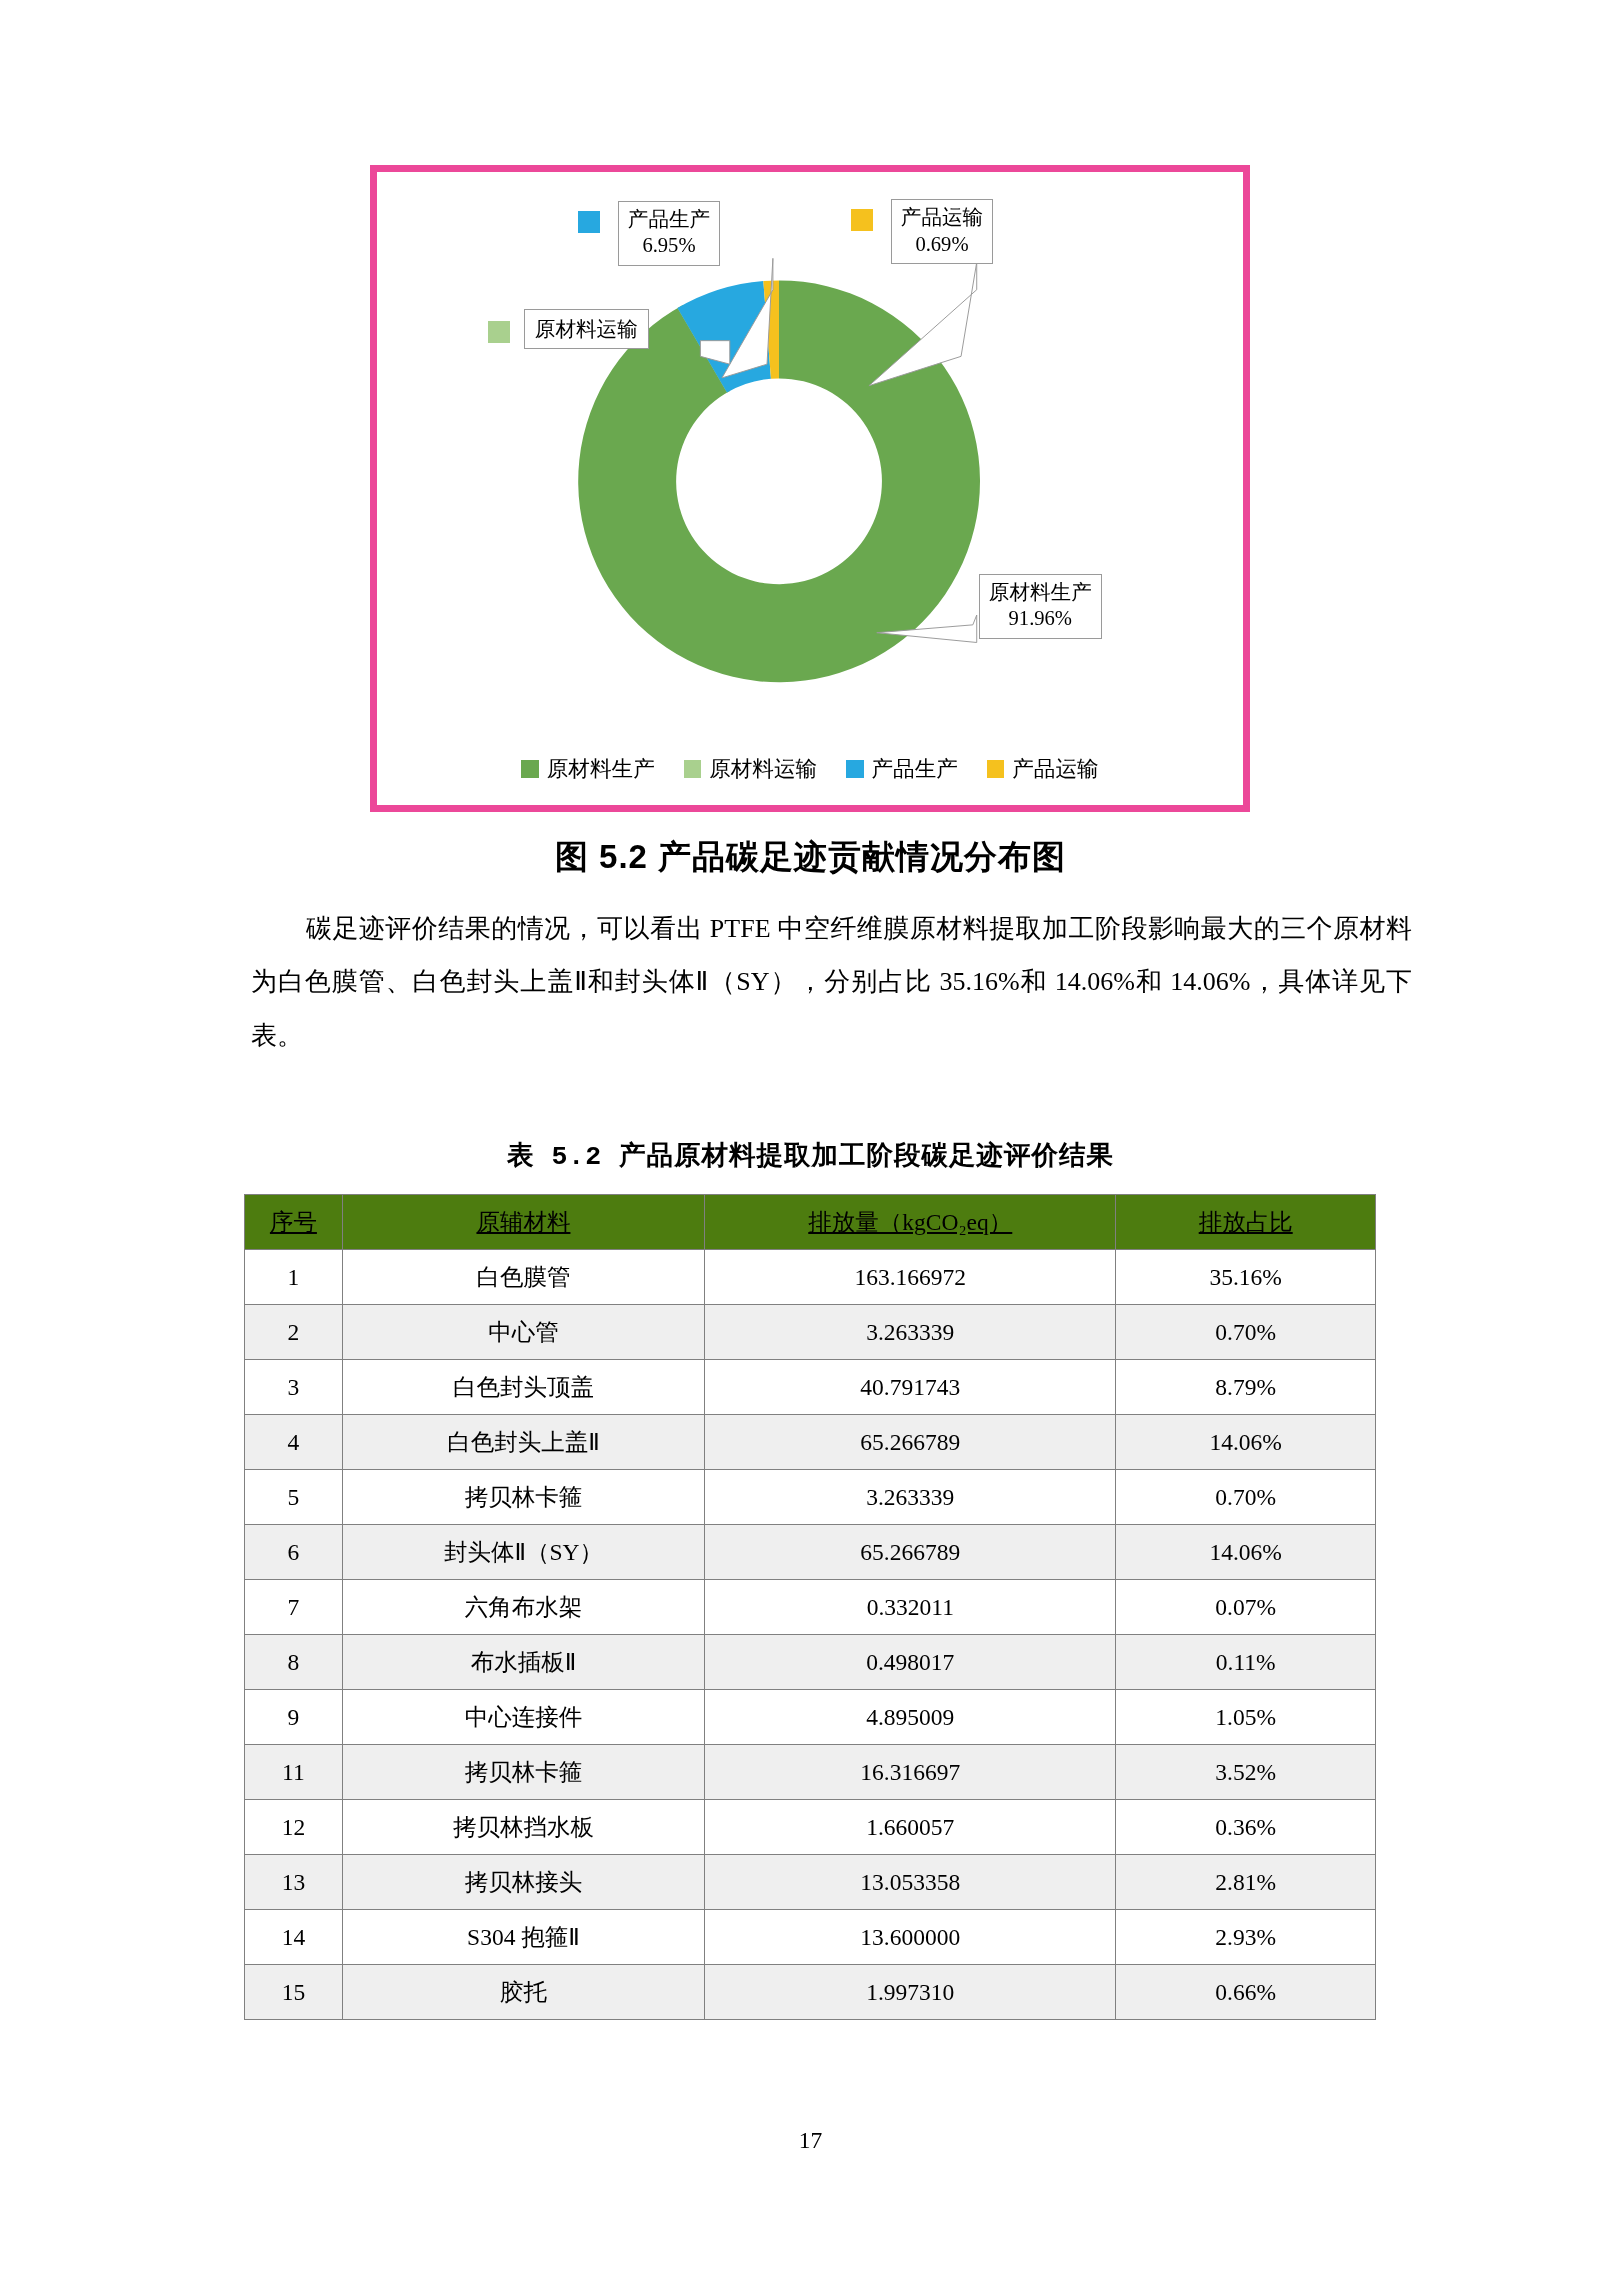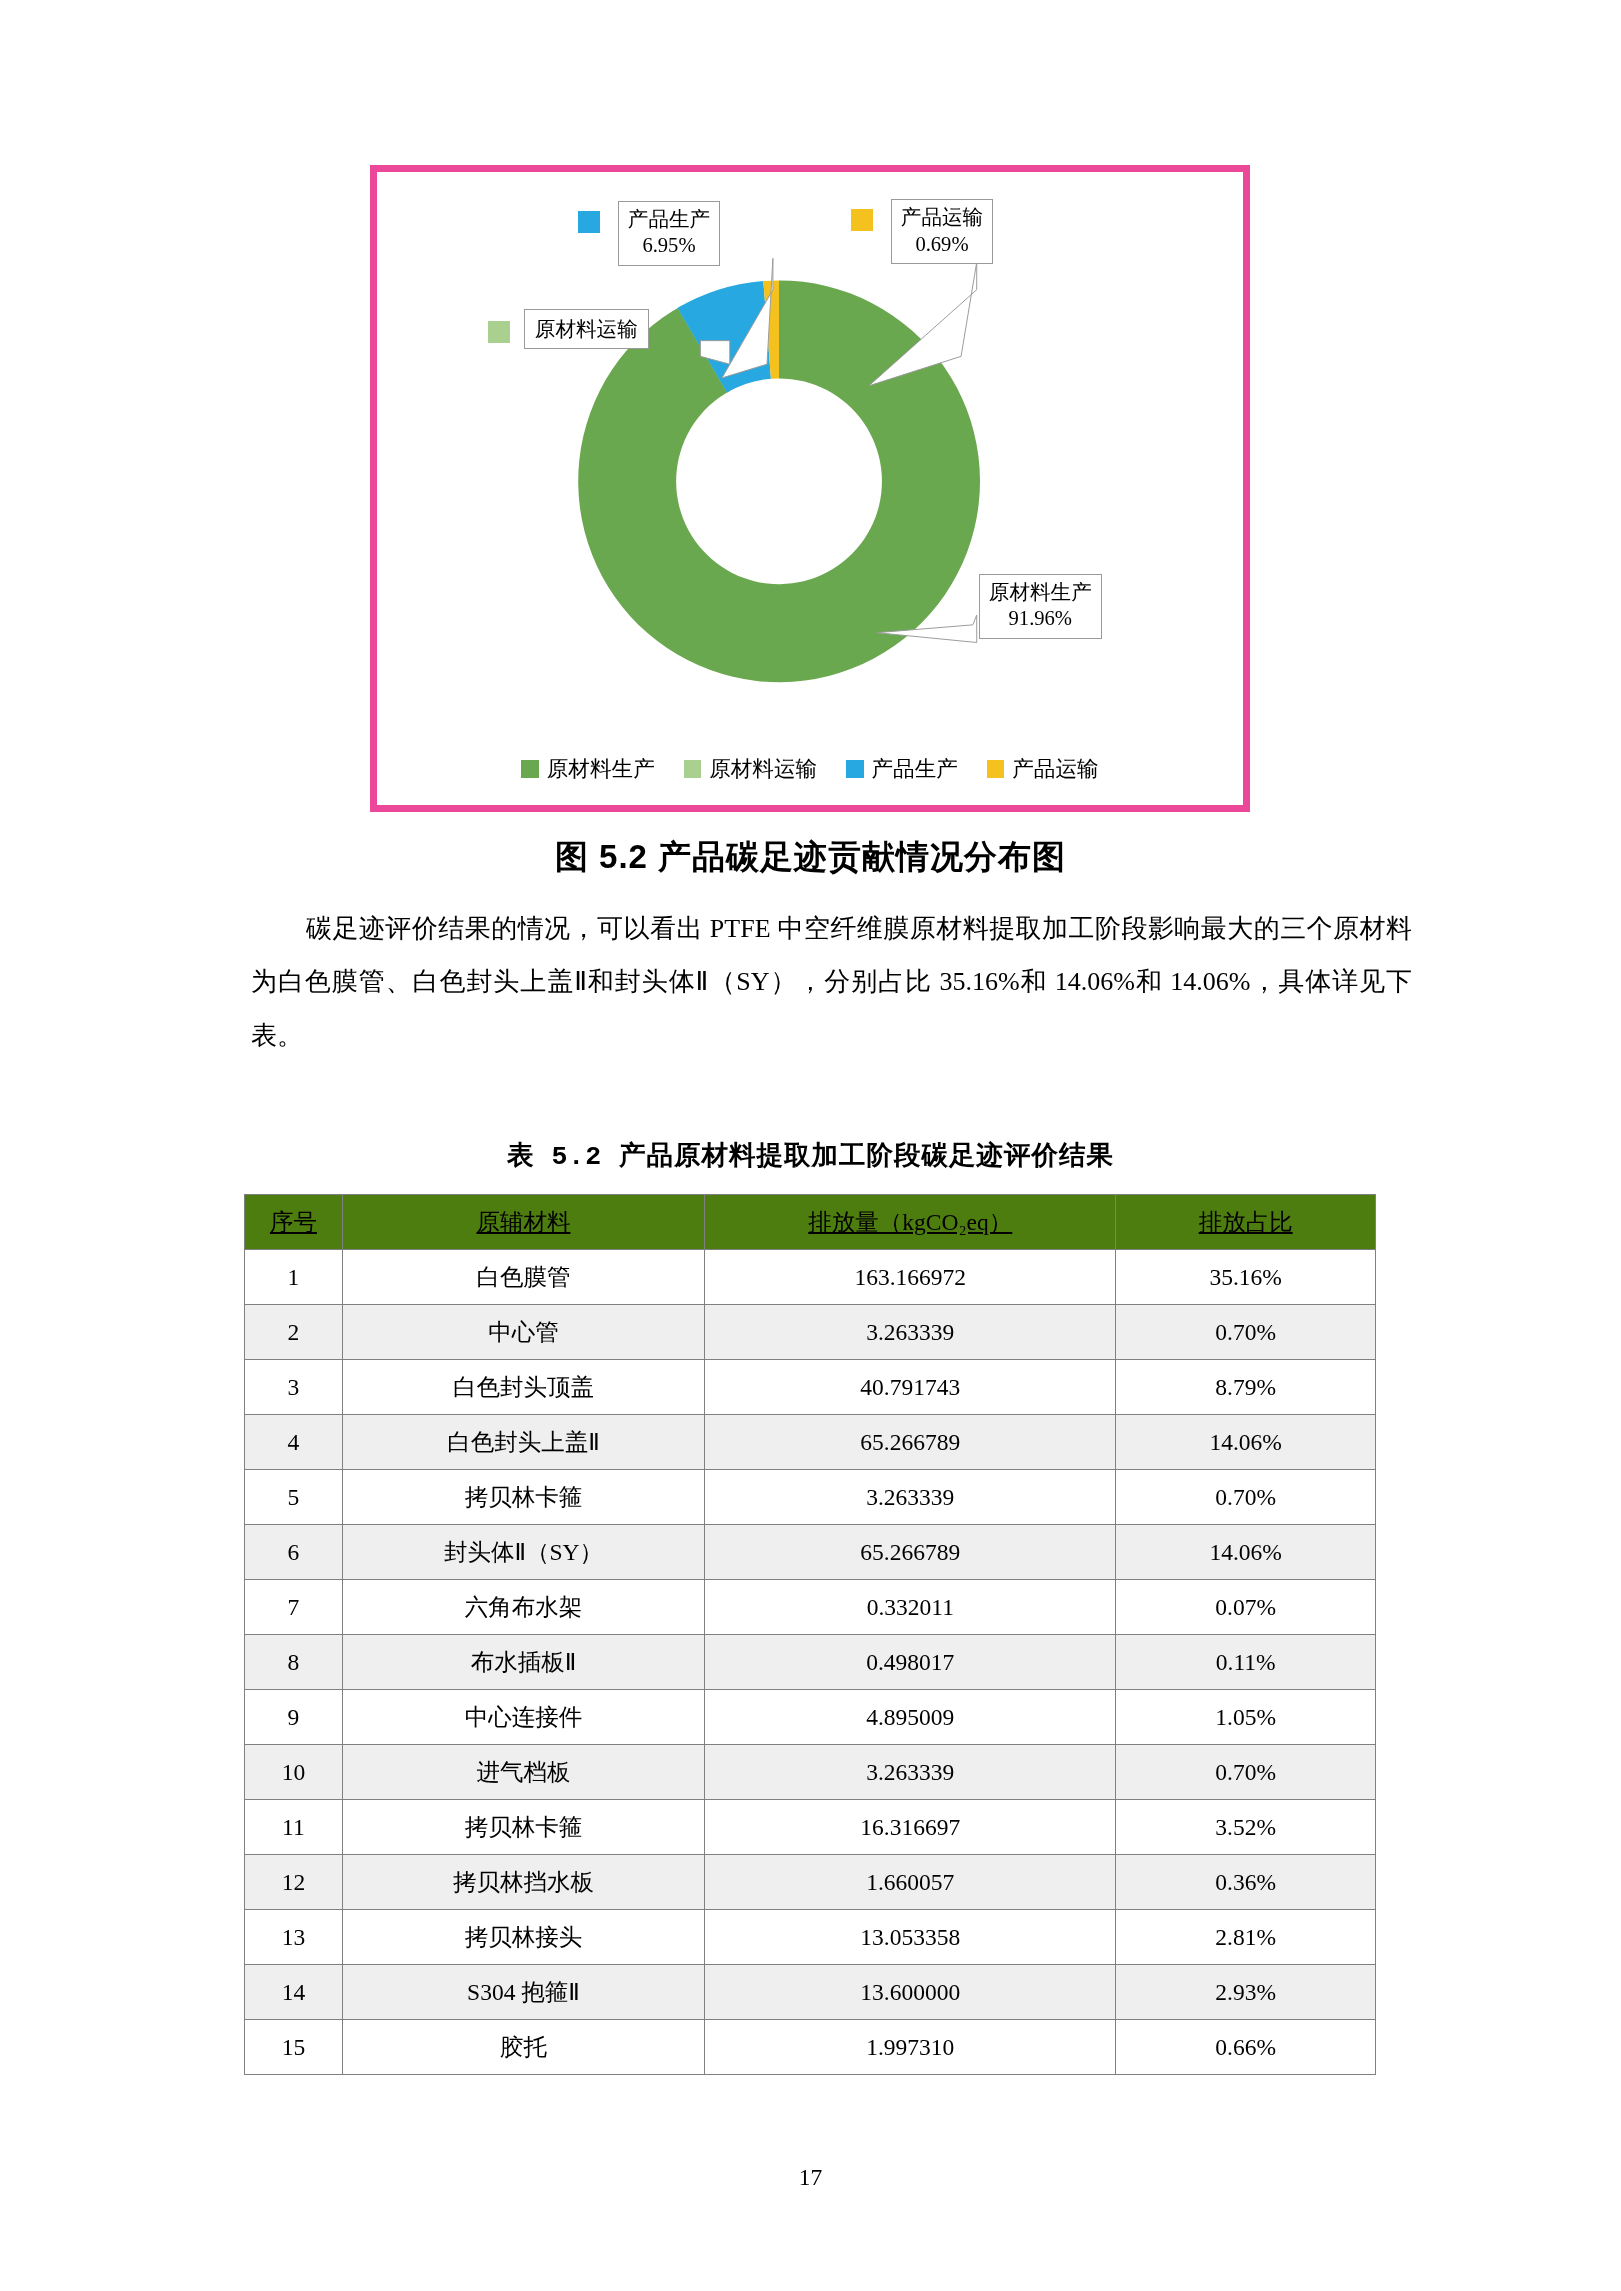--- a/index.html
+++ b/index.html
@@ -187,21 +187,20 @@
   col.c3 { width: 412px; }
   col.c4 { width: 260px; }
 
   .pg-num {
     position: absolute;
     left: 0;
     top: 2127px;
     width: 1621px;
     text-align: center;
     font-size: 23.5px;
-    margin-top: 37px;
   }
 </style>
 </head>
 <body>
 
 <div class="page">
 
   <div class="chart-box">
 
     <div class="donut-wrap">
@@ -351,26 +350,20 @@
         <td>0.498017</td>
         <td>0.11%</td>
       </tr>
       <tr>
         <td>9</td>
         <td>中心连接件</td>
         <td>4.895009</td>
         <td>1.05%</td>
       </tr>
       <tr>
-        <td>10</td>
-        <td>进气档板</td>
-        <td>3.263339</td>
-        <td>0.70%</td>
-      </tr>
-      <tr>
         <td>11</td>
         <td>拷贝林卡箍</td>
         <td>16.316697</td>
         <td>3.52%</td>
       </tr>
       <tr>
         <td>12</td>
         <td>拷贝林挡水板</td>
         <td>1.660057</td>
         <td>0.36%</td>

